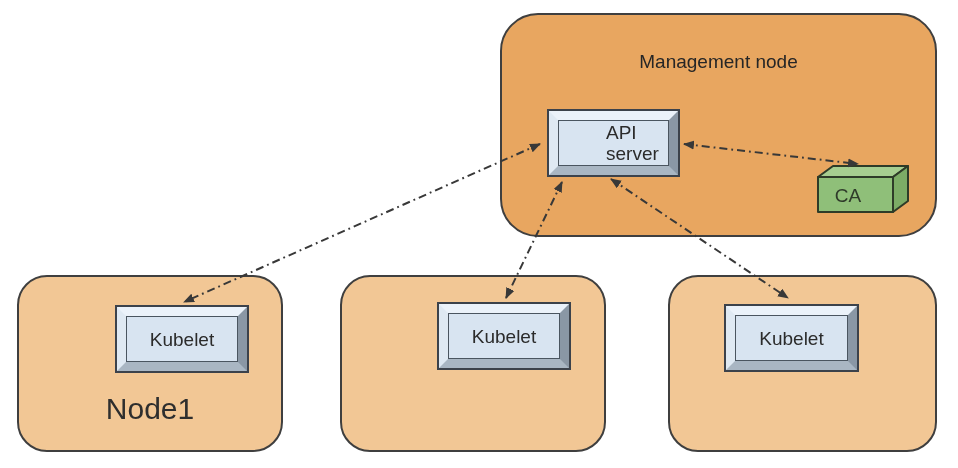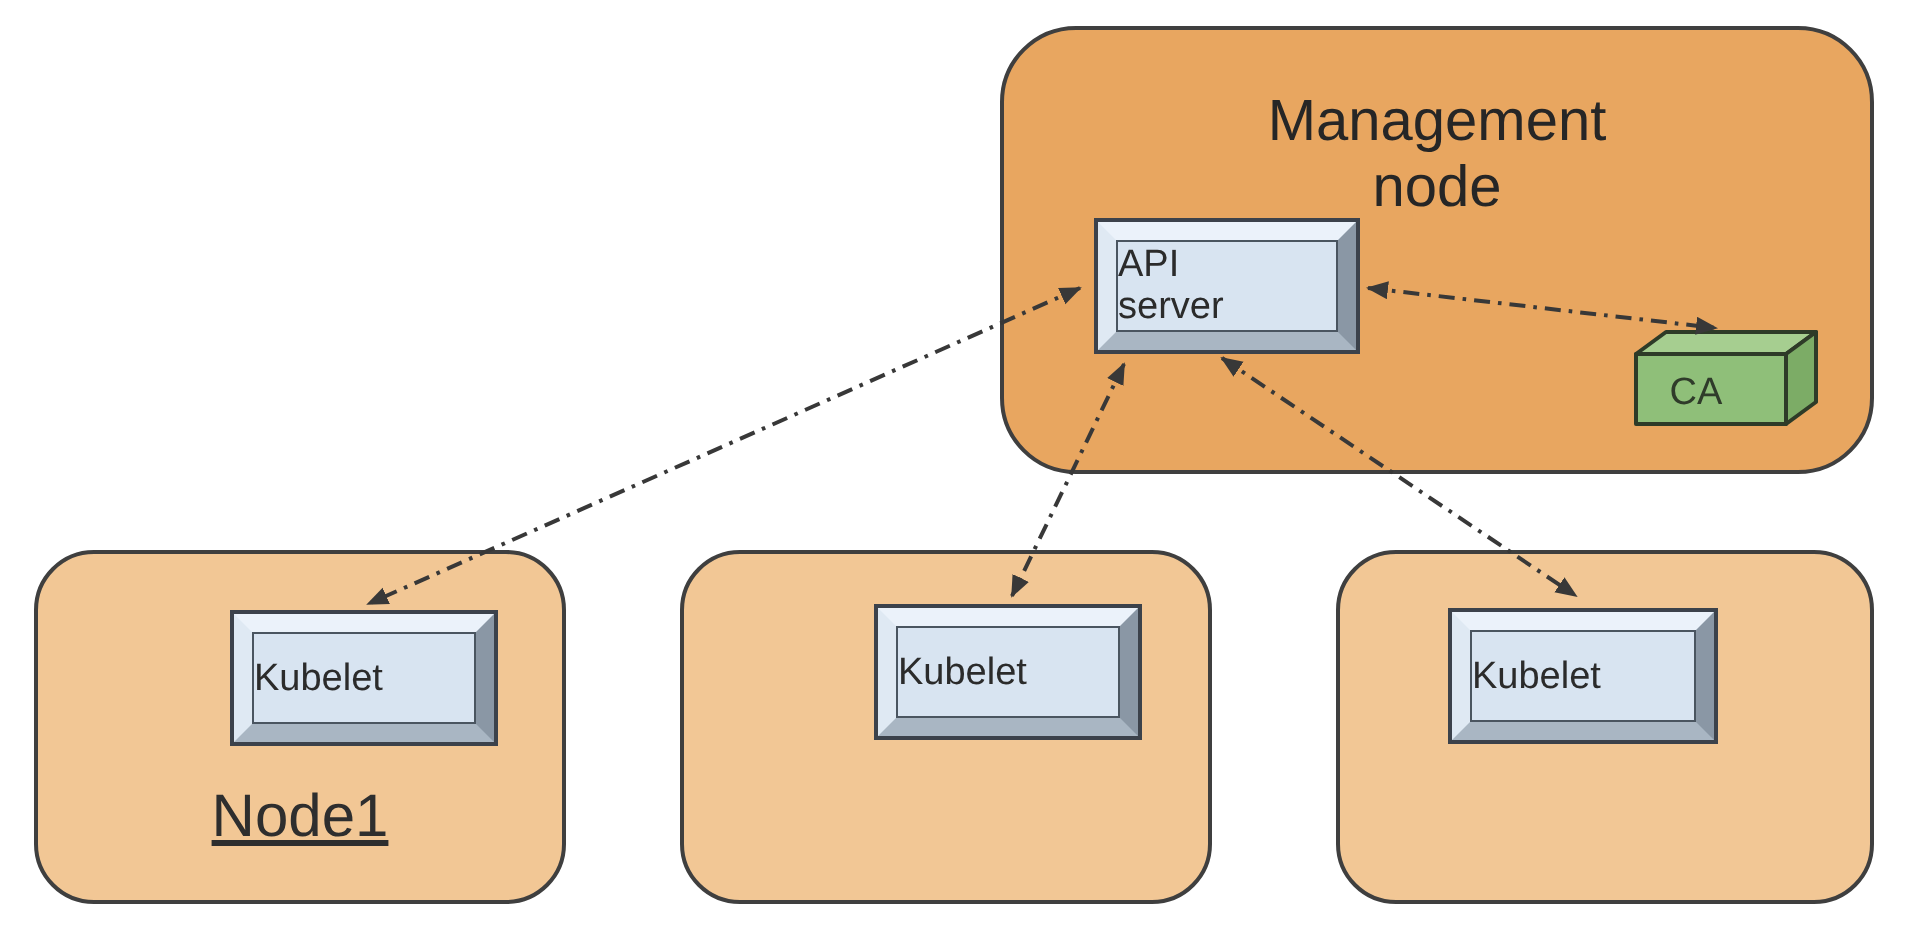--- a/index.html
+++ b/index.html
@@ -32,34 +32,33 @@
     background: #f2c795;
   }
   .worker1 { left: 17px; }
   .worker2 { left: 340px; }
   .worker3 { left: 668px; width: 269px; }
 
   .mgmt-label {
     position: absolute;
     top: 30px; left: 0; right: 0;
     text-align: center;
-    font-size: 29px;
+    font-size: 19px;
     line-height: 33px;
     color: #262626;
   }
   .mgmt-label span { display: inline-block; width: 220px; }
 
   .worker-label {
     position: absolute;
     top: 114px; left: 0; right: 0;
     text-align: center;
     font-size: 30px;
     line-height: 36px;
     color: #2e2e2e;
-    text-decoration: underline;
   }
 
   
   .chip {
     position: absolute;
     box-sizing: border-box;
     border: 2px solid #3c424b;
     background: #d8e4f1;
   }
   .chip-bevel {
@@ -70,27 +69,27 @@
     border-color: #ebf2fa #8a97a5 #a9b6c3 #dfe9f3;
   }
   .chip-inner {
     position: absolute;
     inset: 9px;
     box-sizing: border-box;
     border: 1px solid #4a5560;
     background: #d8e4f1;
     display: flex;
     align-items: center;
-    justify-content: flex-start;
+    justify-content: center;
     font-size: 19px;
     line-height: 21px;
     color: #2b2b2b;
   }
   .chip-inner.left-text {
-    justify-content: flex-start;
+    justify-content: flex-end;
   }
   .chip-inner.left-text span { width: 62px; }
 
   .api-chip { left: 45px; top: 94px; width: 133px; height: 68px; }
   .kubelet1 { left: 96px;  top: 28px; width: 134px; height: 68px; }
   .kubelet2 { left: 95px;  top: 25px; width: 134px; height: 68px; }
   .kubelet3 { left: 54px;  top: 27px; width: 135px; height: 68px; }
 
   
   .overlay {

